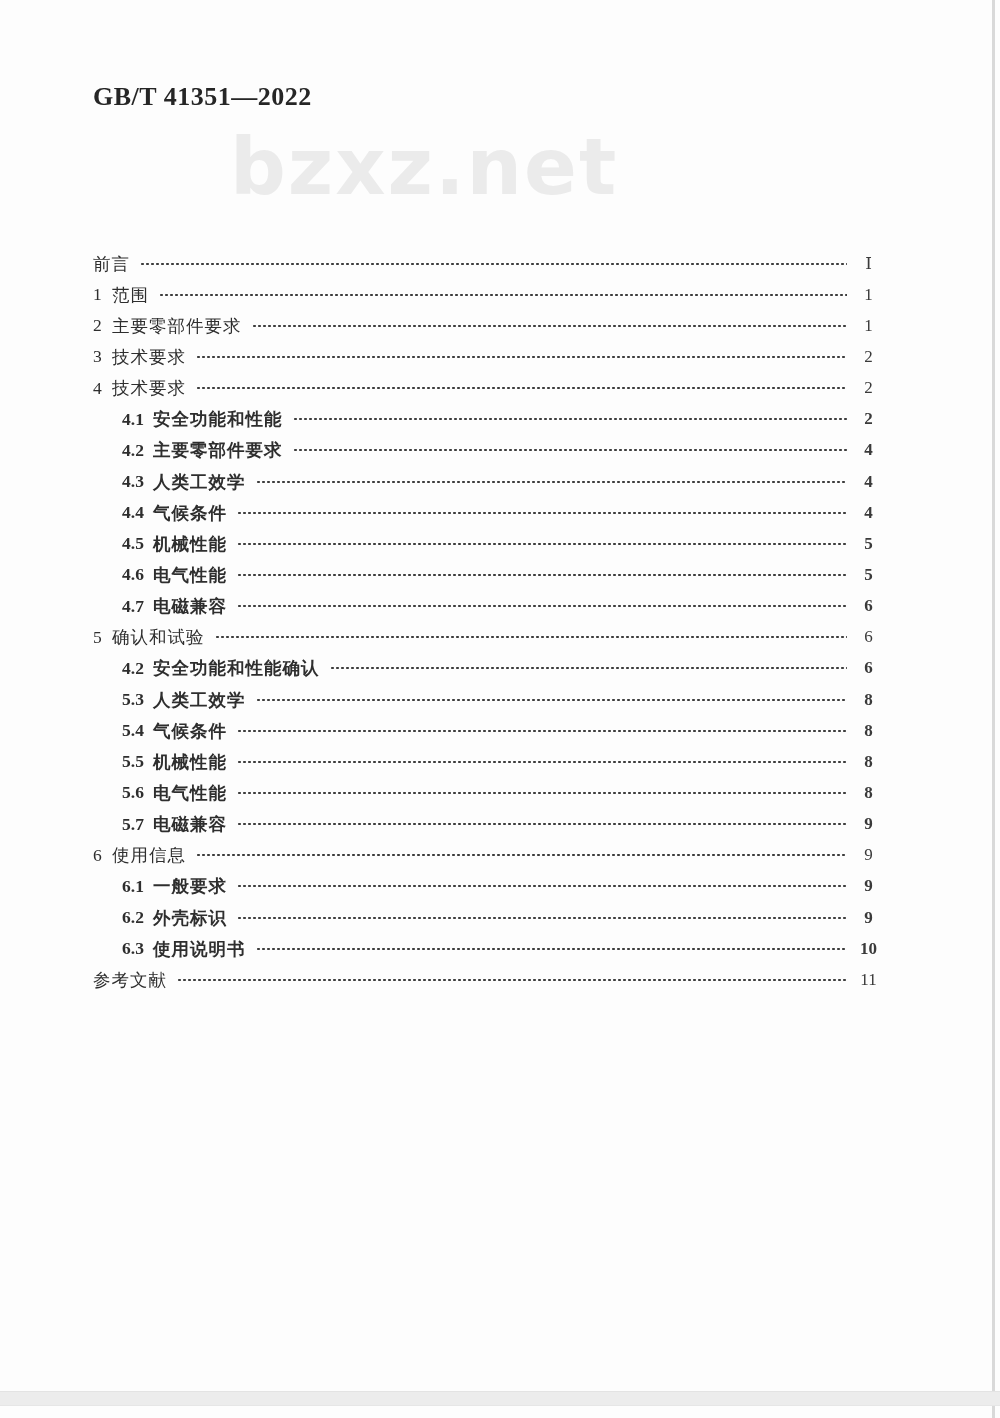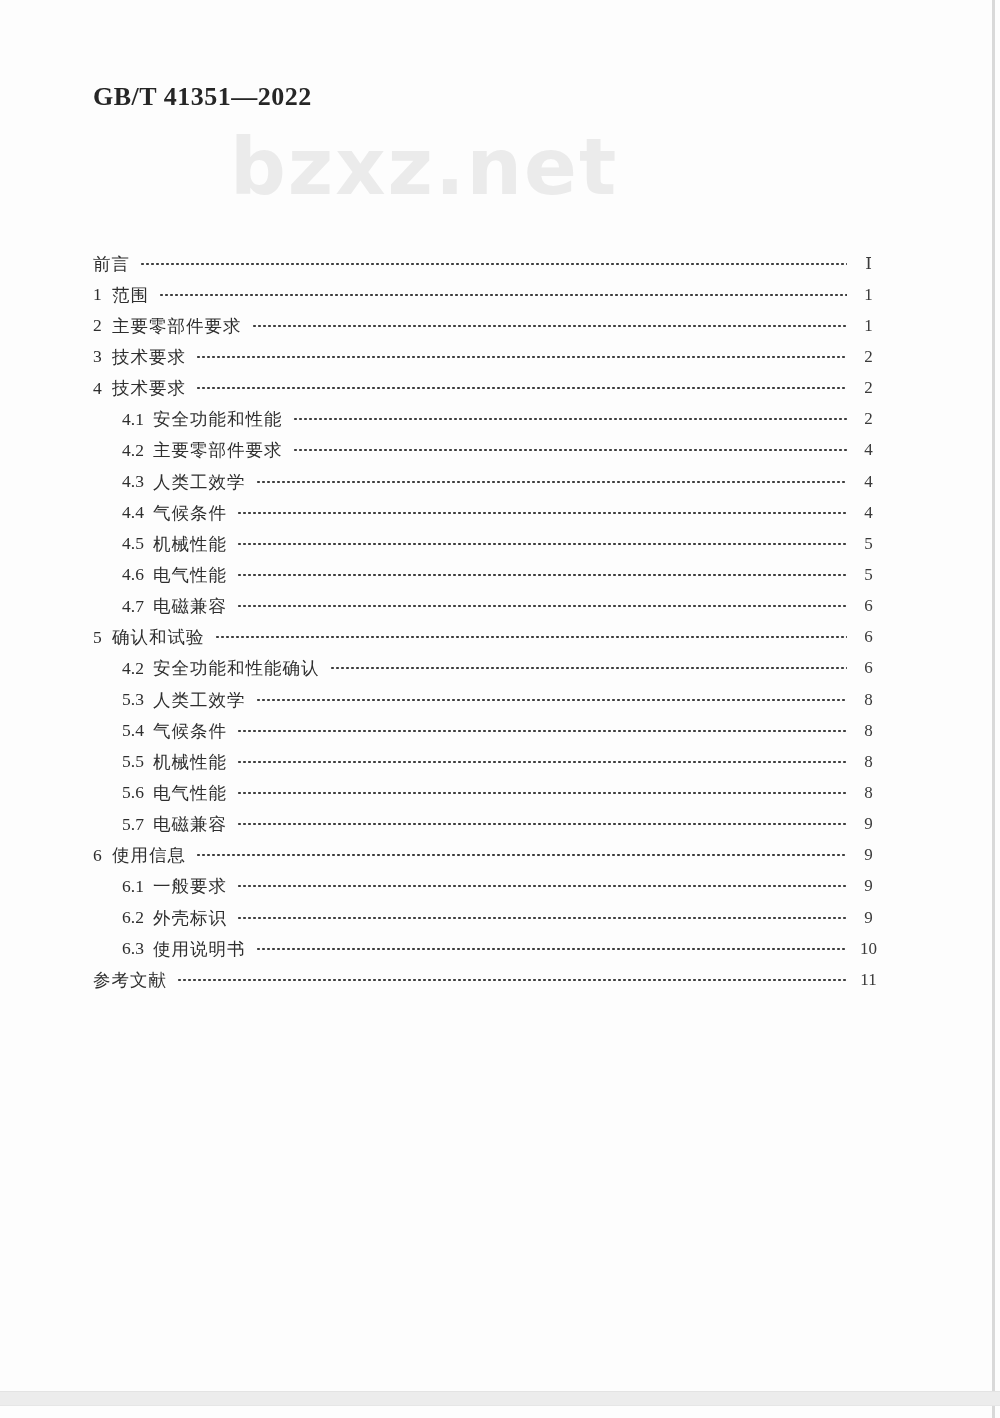--- a/index.html
+++ b/index.html
@@ -66,21 +66,21 @@
     height: 31.15px;
     font-size: 17.5px;
     color: #2e2e2e;
     white-space: nowrap;
   }
   .toc-row .num {
     flex: 0 0 auto;
     display: inline-block;
   }
   .toc-row.level-1 .num { width: 19px; }
-  .toc-row.level-2       { padding-left: 29px; }
+  .toc-row.level-2       { padding-left: 29px; font-weight: bold; }
   .toc-row.level-2 .num  { width: 31px; }
   .toc-row .label {
     flex: 0 0 auto;
     letter-spacing: 1px;
   }
   .toc-row .leader {
     flex: 1 1 auto;
     height: 10px;
     margin: 0 8px 0 10px;
     background-image: radial-gradient(circle, #3c3c3c 1.05px, transparent 1.45px);

